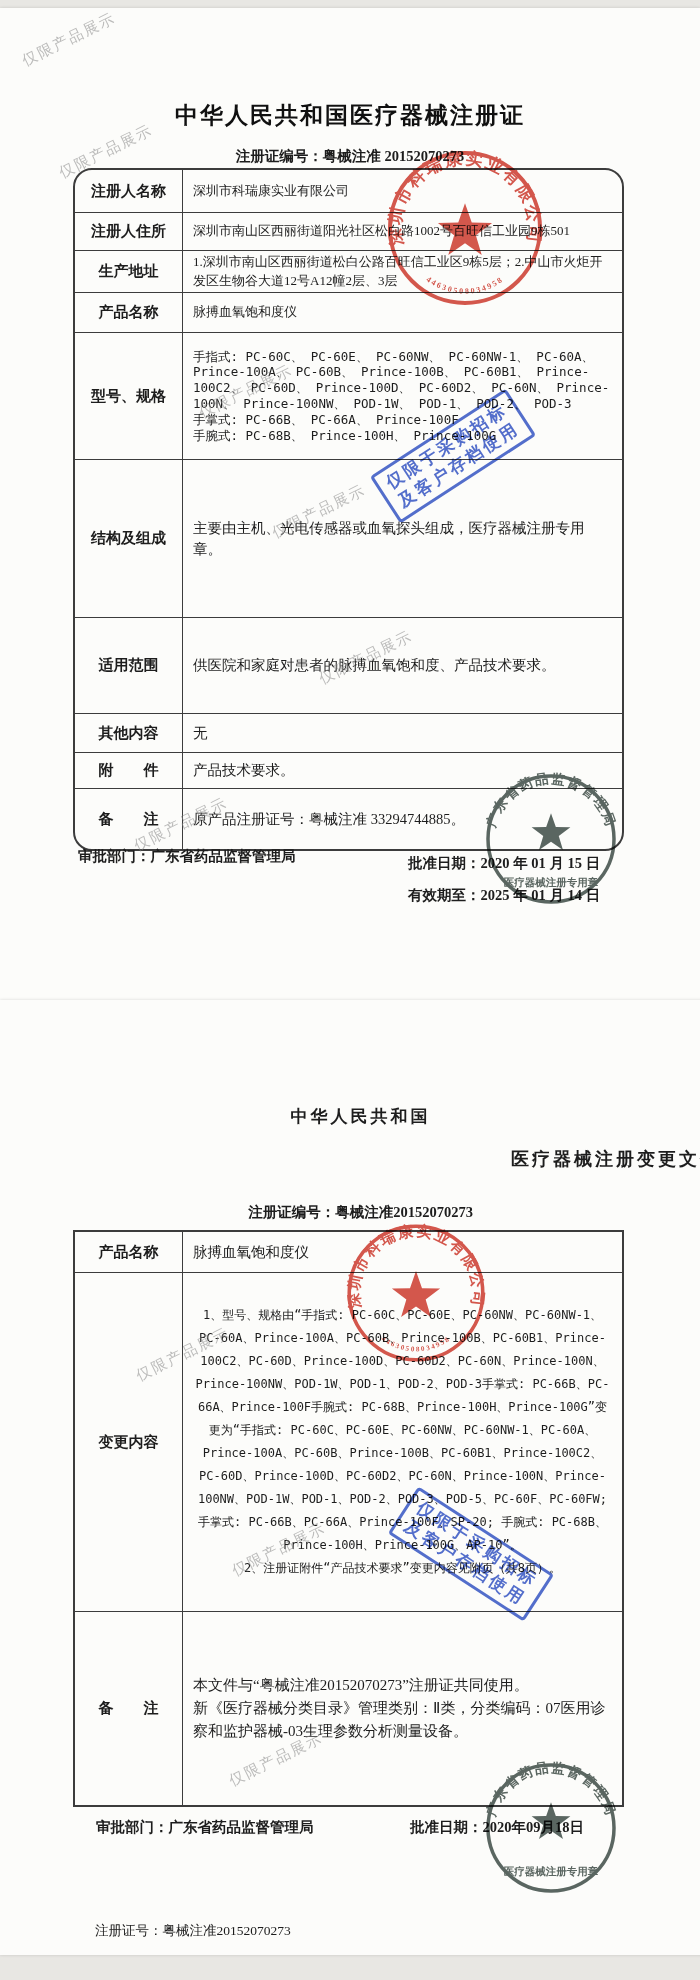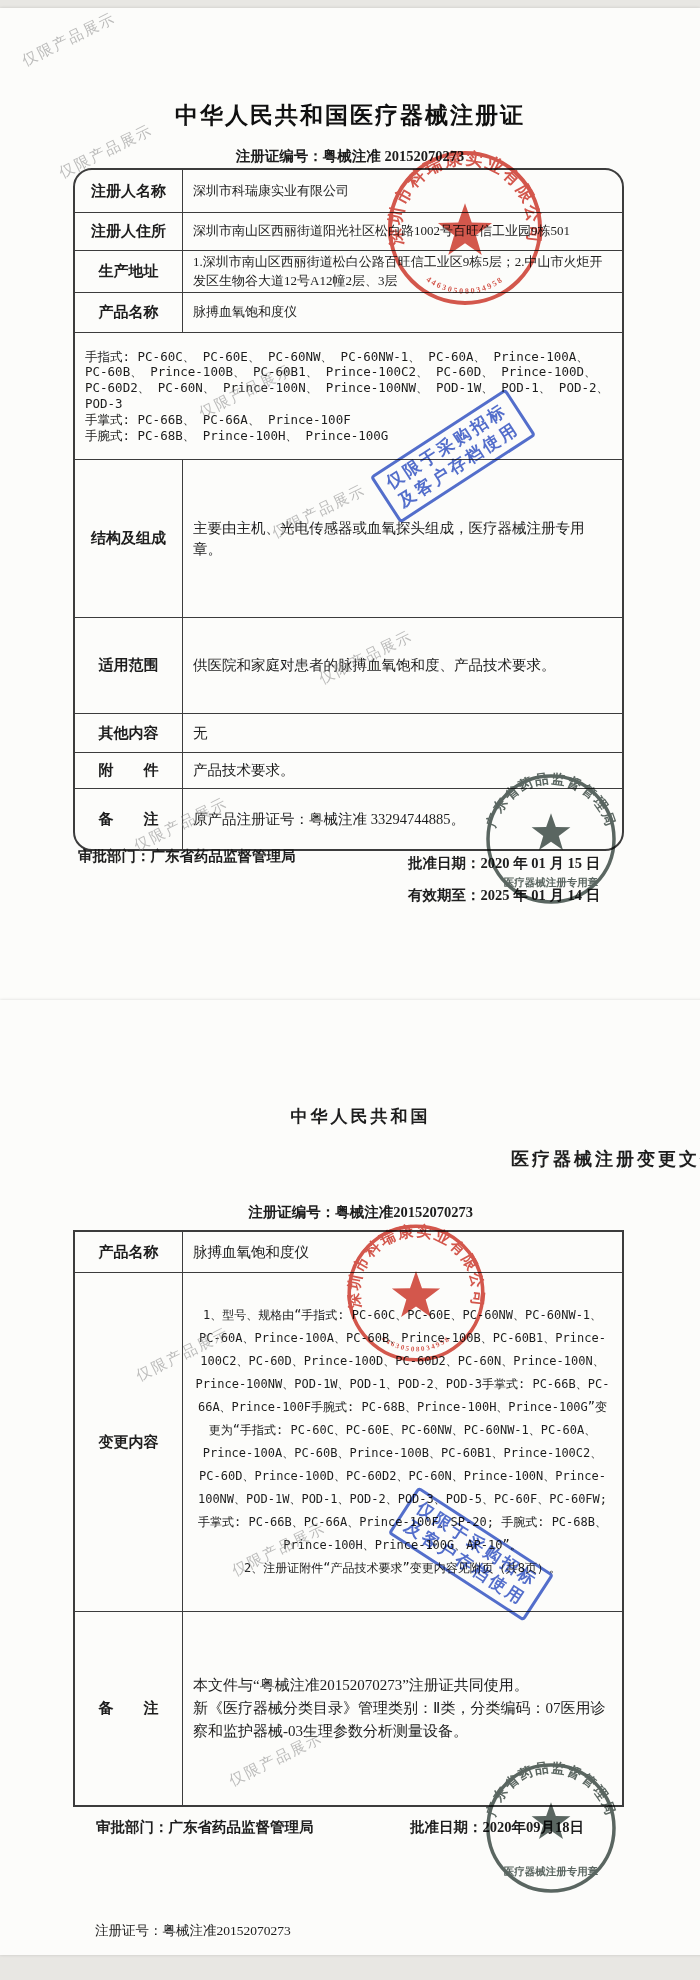--- a/index.html
+++ b/index.html
@@ -87,20 +87,21 @@
     </div>
     <div class="trow h41">
       <div class="tlabel">生产地址</div>
       <div class="tvalue">1.深圳市南山区西丽街道松白公路百旺信工业区9栋5层；2.中山市火炬开发区生物谷大道12号A12幢2层、3层</div>
     </div>
     <div class="trow h39">
       <div class="tlabel">产品名称</div>
       <div class="tvalue">脉搏血氧饱和度仪</div>
     </div>
     <div class="trow h126">
+      <div class="tlabel">型号、规格</div>
       <div class="tvalue mono">手指式: PC-60C、 PC-60E、 PC-60NW、 PC-60NW-1、 PC-60A、 Prince-100A、 PC-60B、 Prince-100B、 PC-60B1、 Prince-100C2、 PC-60D、 Prince-100D、 PC-60D2、 PC-60N、 Prince-100N、 Prince-100NW、 POD-1W、 POD-1、 POD-2、 POD-3
 手掌式: PC-66B、 PC-66A、 Prince-100F
 手腕式: PC-68B、 Prince-100H、 Prince-100G</div>
     </div>
     <div class="trow h157">
       <div class="tlabel">结构及组成</div>
       <div class="tvalue" style="font-size:14.5px;">主要由主机、光电传感器或血氧探头组成，医疗器械注册专用章。</div>
     </div>
     <div class="trow h95">
       <div class="tlabel">适用范围</div>

